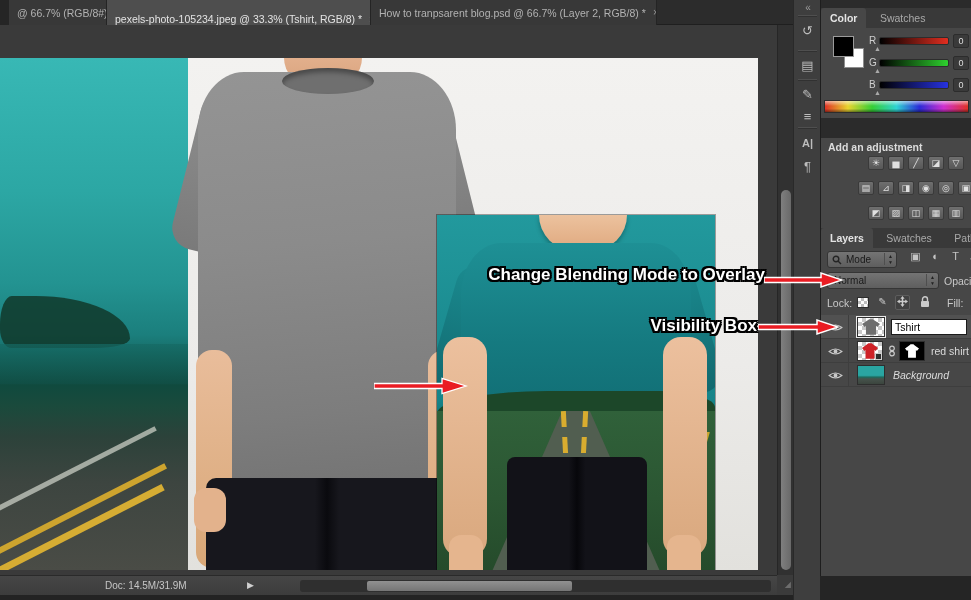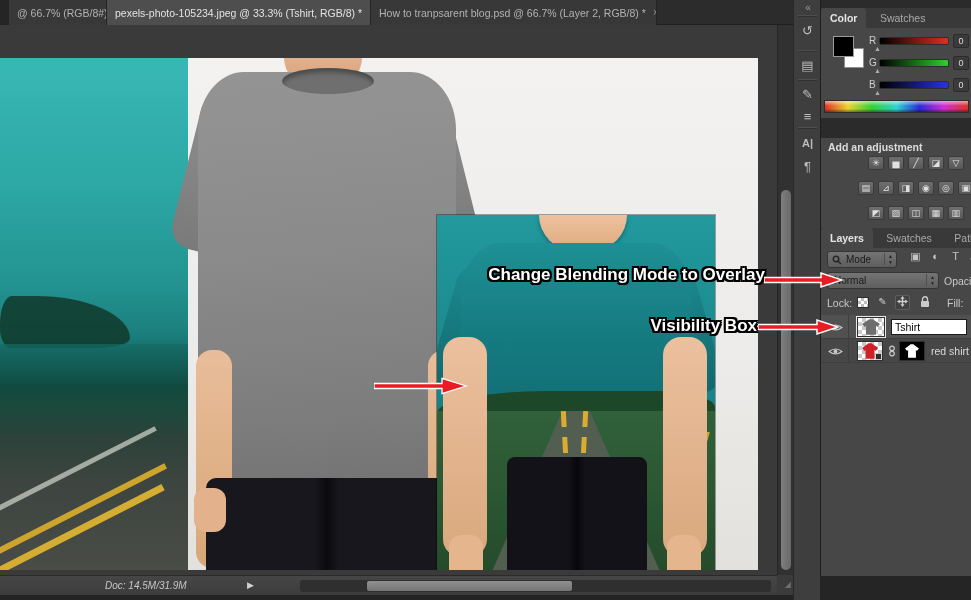--- a/index.html
+++ b/index.html
@@ -7,21 +7,21 @@
               font-family:"Liberation Sans", sans-serif; }
   .app { position:relative; width:971px; height:600px; background:#252525; overflow:hidden; }
 
   
   .tabbar { position:absolute; left:9px; top:0; width:793px; height:25px; background:#2c2c2c; border-bottom:1px solid #1f1f1f; }
   .tab { position:absolute; top:0; height:25px; display:flex; align-items:center; gap:7px;
          padding:0 8px; font-size:10.5px; color:#b2b2b2; background:#383838; border-right:1px solid #242424; overflow:hidden; white-space:nowrap; }
   .tab.active { background:#4e4e4e; color:#e3e3e3; }
   .tab-close { color:#9a9a9a; font-size:10px; cursor:pointer; }
   .tab1 { left:0; width:98px; }
-  .tab2 { left:98px; width:264px; }
+  .tab2 { left:98px; width:264px;align-items:flex-end; }
   .tab3 { left:362px; width:286px; }
 
   
   .workspace { position:absolute; left:0; top:25px; width:777px; height:550px; background:#3a3a3a; overflow:hidden; }
   .canvas { position:absolute; left:0; top:33px; width:758px; height:512px; background:#f2f1ef; overflow:hidden; }
 
   
   .scene-left { position:absolute; left:0; top:0; width:188px; height:512px;
     background:linear-gradient(180deg,#38b8b5 0%,#2ca7a4 26%,#239391 44%,#1b7f7d 54%,#145f58 60%,#104a3e 64%,#1a4a3c 68%,#2c423a 74%,#3d4540 83%,#4a4c46 100%); }
   .treeline { position:absolute; left:0; top:238px; width:130px; height:52px; background:#10382a;
@@ -69,21 +69,21 @@
   .ov-arm.l { left:6px; } .ov-arm.r { left:226px; }
   .ov-hand { position:absolute; width:34px; height:52px; background:#e5b58e; border-radius:12px; top:320px; }
   .ov-hand.l { left:12px; } .ov-hand.r { left:230px; }
   .ov-pants { position:absolute; left:70px; top:242px; width:140px; height:113px;
     background:linear-gradient(90deg,#121218 44%,#07070b 50%,#121218 56%); border-radius:8px 8px 0 0; }
 
   
   .vscroll { position:absolute; left:777px; top:25px; width:16px; height:550px; background:#313131; border-left:1px solid #262626; }
   .vthumb { position:absolute; left:3px; top:165px; width:10px; height:380px; background:linear-gradient(90deg,#7f7f7f,#696969); border-radius:5px; }
   .statusbar { position:absolute; left:0; top:575px; width:777px; height:20px; background:linear-gradient(#464646,#3c3c3c); border-top:1px solid #2a2a2a; }
-  .docinfo { position:absolute; left:105px; top:4px; font-size:10px; color:#c6c6c6;font-style:italic; }
+  .docinfo { position:absolute; left:105px; top:4px; font-size:10px; color:#c6c6c6; }
   .flyout { position:absolute; left:247px; top:4px; font-size:9px; color:#d0d0d0; }
   .htrack { position:absolute; left:300px; right:6px; top:4px; height:12px; background:#2f2f2f; border-radius:3px; }
   .hthumb { position:absolute; left:67px; top:1px; width:205px; height:10px; background:linear-gradient(#919191,#757575); border-radius:2px; }
   .corner { position:absolute; left:777px; top:575px; width:16px; height:20px; background:#3b3b3b; color:#6d6d6d; font-size:8px; text-align:right; line-height:20px; padding-right:2px; }
   .bottomstrip { position:absolute; left:0; top:595px; width:793px; height:5px; background:#232323; }
 
   
   .dock { position:absolute; left:793px; top:0; width:27px; height:600px; background:#3e3e3e; border-left:1px solid #292929; }
   .dock-collapse { position:absolute; top:2px; left:0; width:27px; text-align:center; color:#9a9a9a; font-size:10px; letter-spacing:-1px; }
   .dock-sep { position:absolute; left:4px; width:19px; border-top:1px solid #4f4f4f; border-bottom:1px solid #313131; }
@@ -381,20 +381,32 @@
             <path d="M1 6 Q8 0.5 15 6 Q8 11.5 1 6 Z" fill="none" stroke="#c9c9c9" stroke-width="1.2"></path>
             <circle cx="8" cy="6" r="2.1" fill="#c9c9c9"></circle>
           </svg>
         </div>
         <div class="thumb sel" style="left:36px">
           <div class="shirt-shape" style="background:#6e6e6e"></div>
         </div>
         <input class="layer-name-input" value="Tshirt" style="">
       </div>
 
+      <div class="layer-row" style="top:115px">
+        <div class="eye-cell">
+          <svg width="15" height="11" viewBox="0 0 16 12">
+            <path d="M1 6 Q8 0.5 15 6 Q8 11.5 1 6 Z" fill="none" stroke="#c9c9c9" stroke-width="1.2"></path>
+            <circle cx="8" cy="6" r="2.1" fill="#c9c9c9"></circle>
+          </svg>
+        </div>
+        <div class="thumb" style="left:36px">
+          <div class="thumb-bg"></div>
+        </div>
+        <span class="layer-name bgname" style="left:72px">Background</span>
+      </div>
     </div>
     <div class="panel-footer"></div>
   </div>
 
   <div class="ann ann-blend">Change Blending Mode to Overlay</div>
   <svg class="arrow arrow-blend" width="80" height="18">
     <polygon points="0,6.5 57,6.5 57,2 78,9 57,16 57,11.5 0,11.5" fill="#ea1c23" stroke="#ffffff" stroke-width="1.5"></polygon>
   </svg>
   <div class="ann ann-vis">Visibility Box</div>
   <svg class="arrow arrow-vis" width="82" height="18">

